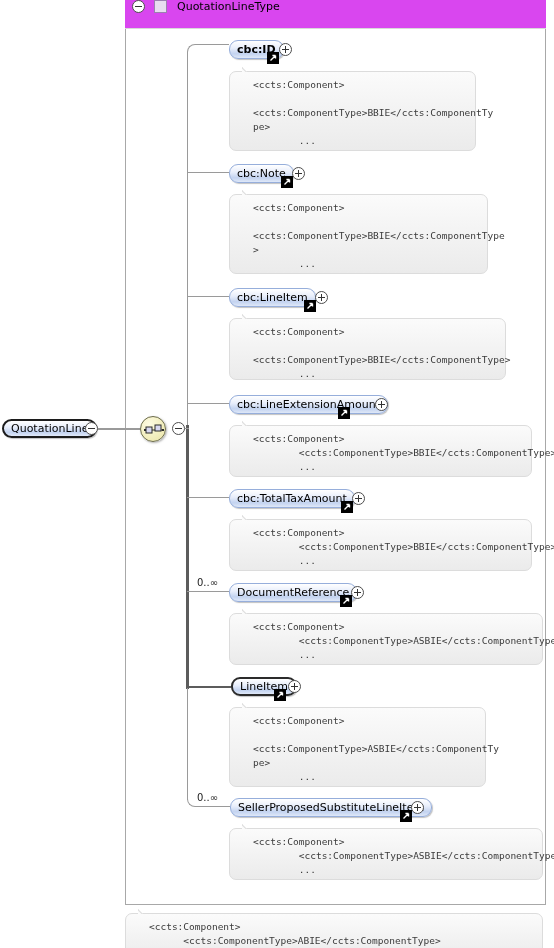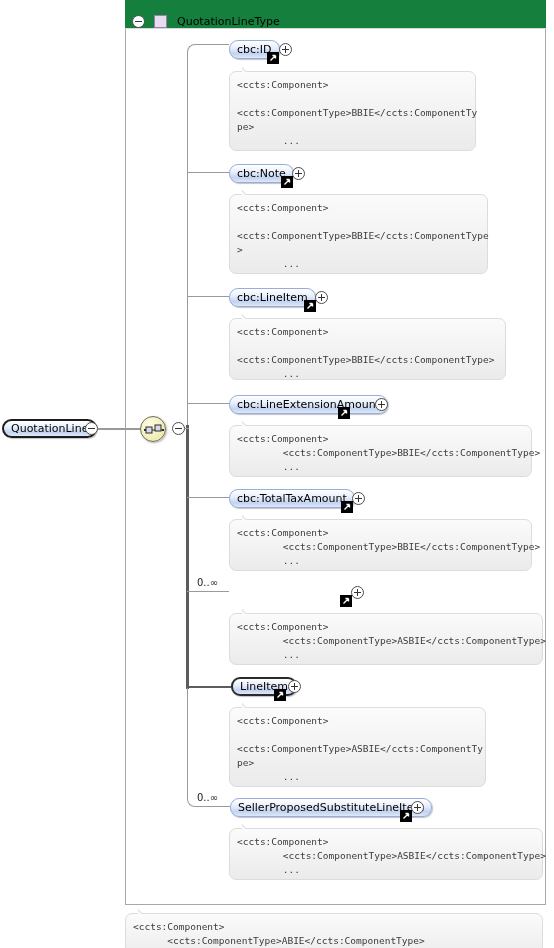--- a/index.html
+++ b/index.html
@@ -30,22 +30,22 @@
   }
   .type-header {
     position: absolute;
     left: 125px;
     top: 0px;
     width: 421px;
     height: 29px;
     box-sizing: border-box;
     border-bottom: 1px solid #d9d9d9;
     display: flex;
-    align-items: flex-end;
-    background: #15803d;
+    align-items: flex-start;
+    background: #d946ef;
   }
   .type-header .hdr-label {
     font-size: 11px;
     color: #000000;
     margin-left: 10px;
     white-space: nowrap;
   }
 
   
   .circ {
@@ -126,21 +126,21 @@
   .doc {
     position: absolute;
     box-sizing: border-box;
     border: 1px solid #dcdcdc;
     border-radius: 7px;
     background: linear-gradient(to bottom, #fbfbfb 0%, #f2f2f2 55%, #ebebeb 100%);
     font-family: "DejaVu Sans Mono", monospace;
     font-size: 9.5px;
     line-height: 14px;
     color: #3b3b3b;
-    padding: 6px 7px 6px 7px;
+    padding: 6px 7px 6px 23px;
     white-space: pre;
   }
   .doc .notch {
     position: absolute;
     top: -6px;
     left: 12px;
     width: 13px;
     height: 6px;
     overflow: hidden;
   }
@@ -234,21 +234,21 @@
 
   <div class="line thick" style="left:186px; top:425px; width:3px; height:264px;"></div>
 
   <div class="line" style="left:187px; top:687px; width:1px; height:113px;"></div>
 
   <div class="line" style="left:185px; top:428px; width:4px; height:1px;"></div>
 
   <div class="elbow" style="left:187px; top:44px; width:14px; height:14px;
        border-left-width:1px; border-top-width:1px; border-top-left-radius:8px;"></div>
   <div class="line" style="left:200px; top:44px; width:29px; height:1px;"></div>
-  <div class="node optional" style="left:229px; top:40px;">
+  <div class="node optional" style="left:229px; top:40px;font-weight:bold;">
     <span>cbc:ID</span>
   </div>
   <div class="goto" style="left:267px; top:52px;">
     <svg width="12" height="12" viewBox="0 0 12 12">
       <path d="M3.5 8.5 L8.5 3.5 M8.5 3.5 L5.4 3.5 M8.5 3.5 L8.5 6.6" stroke="#ffffff" stroke-width="1.4" fill="none"></path>
     </svg>
   </div>
   <div class="circ plus expander" style="left:279px; top:43px;"></div>
   <div class="doc" style="left:229px; top:71px; width:247px; height:80px;"><span class="notch"></span><span>&lt;ccts:Component&gt;
 
@@ -310,20 +310,23 @@
       <path d="M3.5 8.5 L8.5 3.5 M8.5 3.5 L5.4 3.5 M8.5 3.5 L8.5 6.6" stroke="#ffffff" stroke-width="1.4" fill="none"></path>
     </svg>
   </div>
   <div class="circ plus expander" style="left:352px; top:492px;"></div>
   <div class="doc" style="left:229px; top:519px; width:303px; height:52px;"><span class="notch"></span><span>&lt;ccts:Component&gt;
         &lt;ccts:ComponentType&gt;BBIE&lt;/ccts:ComponentType&gt;
         ...</span></div>
 
   <div class="line" style="left:187px; top:591px; width:42px; height:1px;"></div>
   <span class="card-label" style="left:197px; top:577px;">0..∞</span>
+  <div class="node optional" style="left:229px; top:583px;">
+    <span>DocumentReference</span>
+  </div>
   <div class="goto" style="left:340px; top:595px;">
     <svg width="12" height="12" viewBox="0 0 12 12">
       <path d="M3.5 8.5 L8.5 3.5 M8.5 3.5 L5.4 3.5 M8.5 3.5 L8.5 6.6" stroke="#ffffff" stroke-width="1.4" fill="none"></path>
     </svg>
   </div>
   <div class="circ plus expander" style="left:351px; top:586px;"></div>
   <div class="doc" style="left:229px; top:613px; width:314px; height:52px;"><span class="notch"></span><span>&lt;ccts:Component&gt;
         &lt;ccts:ComponentType&gt;ASBIE&lt;/ccts:ComponentType&gt;
         ...</span></div>
 

